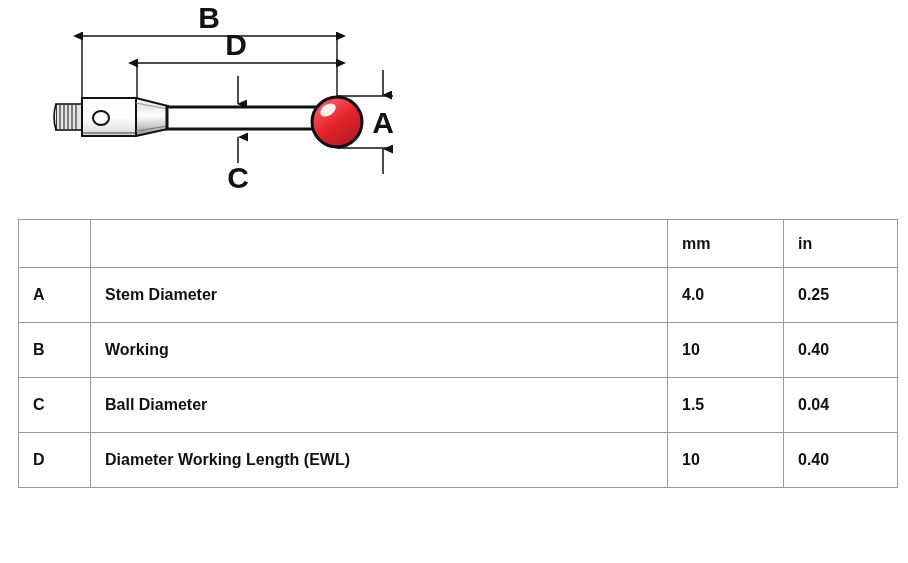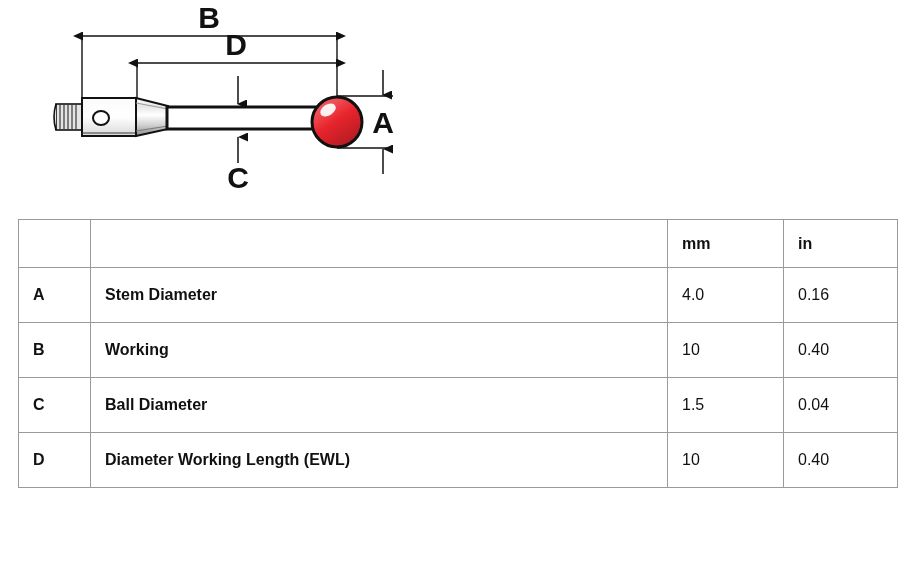--- a/index.html
+++ b/index.html
@@ -75,21 +75,21 @@
     font-weight: bold;
     font-size: 15px;
     padding-left: 16px;
   }
   td.desc-cell {
     font-weight: bold;
     font-size: 15px;
     padding-left: 18px;
   }
   td.val-cell {
-    font-weight: normal;
+    font-weight: bold;
     font-size: 14.5px;
     padding-left: 15px;
   }
 </style>
 </head>
 <body>
 
 <div id="diagram-area">
   <svg id="probe-svg" width="908" height="205" viewBox="0 0 908 205">
 
@@ -208,21 +208,21 @@
         <th class="blank-head"></th>
         <th class="unit-head">mm</th>
         <th class="unit-head">in</th>
       </tr>
     </thead>
     <tbody>
       <tr>
         <td class="key-cell">A</td>
         <td class="desc-cell">Stem Diameter</td>
         <td class="val-cell">4.0</td>
-        <td class="val-cell">0.16</td>
+        <td class="val-cell">0.25</td>
       </tr>
       <tr>
         <td class="key-cell">B</td>
         <td class="desc-cell">Working</td>
         <td class="val-cell">10</td>
         <td class="val-cell">0.40</td>
       </tr>
       <tr>
         <td class="key-cell">C</td>
         <td class="desc-cell">Ball Diameter</td>

